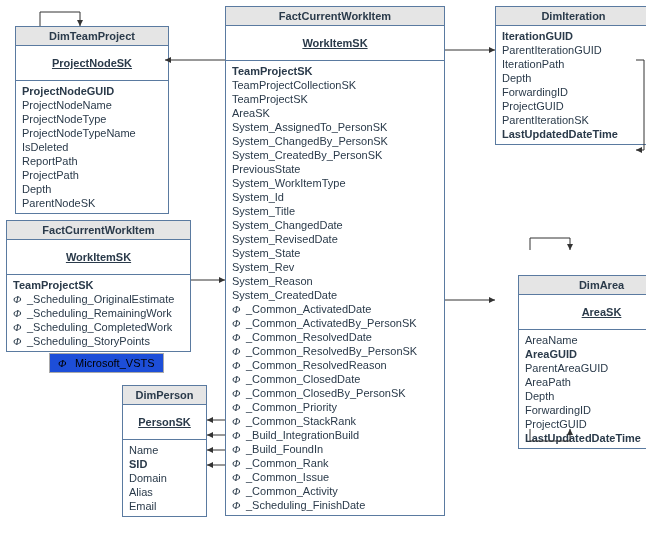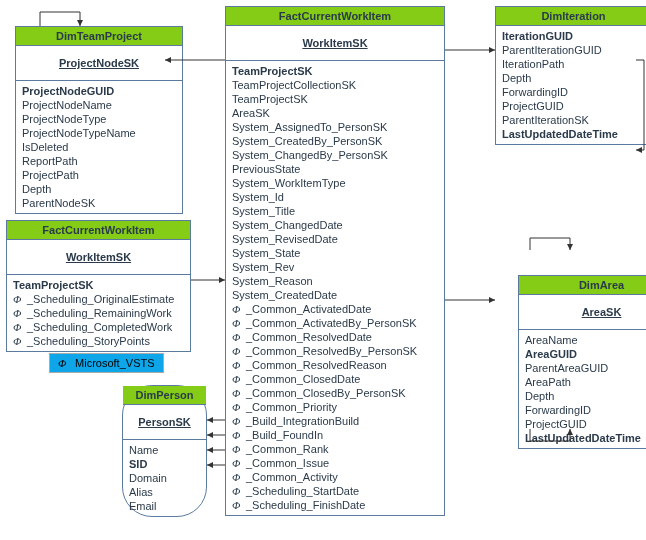--- a/index.html
+++ b/index.html
@@ -1,31 +1,31 @@
 <!DOCTYPE html>
 <html><head>
 <meta charset="utf-8">
 <style>
 * { box-sizing: border-box; margin: 0; padding: 0; }
 body { font-family: Arial, sans-serif; font-size: 11px; background: #fff; width: 646px; height: 540px; position: relative; overflow: hidden; }
 .entity { position: absolute; border: 1px solid #5a7aa0; background: #fff; }
-.entity-title { background: #84cc16; border-bottom: 1px solid #5a7aa0; padding: 3px 6px; font-weight: bold; text-align: center; color: #2a3a4a; }
+.entity-title { background: #e5e5e5; border-bottom: 1px solid #5a7aa0; padding: 3px 6px; font-weight: bold; text-align: center; color: #2a3a4a; }
 .entity-pk { border-bottom: 1px solid #5a7aa0; padding: 10px 6px; text-align: center; }
 .entity-body { padding: 3px 6px; }
 .row { white-space: nowrap; line-height: 14px; color: #2a3a4a; }
 .bold { font-weight: bold; }
 .underline { text-decoration: underline; }
 .phi { font-family: 'Times New Roman', serif; font-style: italic; margin-right: 4px; display: inline-block; width: 10px; }
-.legend { position: absolute; background: #0ea5e9; border: 1px solid #aaa; padding: 3px 8px; }
+.legend { position: absolute; background: #1d4ed8; border: 1px solid #aaa; padding: 3px 8px; }
 svg.connector { position: absolute; top: 0; left: 0; pointer-events: none; }
 </style>
 </head>
 <body>
 
-<div class="entity" style="left:15px; top:26px; width:168px;">
+<div class="entity" style="left:15px; top:26px; width:154px;">
   <div class="entity-title">DimTeamProject</div>
   <div class="entity-pk">
       <div class="row bold underline">ProjectNodeSK</div>
     </div>
   <div class="entity-body">
       <div class="row bold"><span>ProjectNodeGUID</span></div>
       <div class="row"><span>ProjectNodeName</span></div>
       <div class="row"><span>ProjectNodeType</span></div>
       <div class="row"><span>ProjectNodeTypeName</span></div>
       <div class="row"><span>IsDeleted</span></div>
@@ -43,21 +43,21 @@
     </div>
   <div class="entity-body">
       <div class="row bold"><span>TeamProjectSK</span></div>
       <div class="row"><span class="phi">Φ</span><span>_Scheduling_OriginalEstimate</span></div>
       <div class="row"><span class="phi">Φ</span><span>_Scheduling_RemainingWork</span></div>
       <div class="row"><span class="phi">Φ</span><span>_Scheduling_CompletedWork</span></div>
       <div class="row"><span class="phi">Φ</span><span>_Scheduling_StoryPoints</span></div>
     </div>
 </div>
 
-<div class="entity" style="left:122px; top:385px; width:85px;border-radius:30px;">
+<div class="entity" style="left:122px; top:385px; width:85px;">
   <div class="entity-title">DimPerson</div>
   <div class="entity-pk">
       <div class="row bold underline">PersonSK</div>
     </div>
   <div class="entity-body">
       <div class="row"><span>Name</span></div>
       <div class="row bold"><span>SID</span></div>
       <div class="row"><span>Domain</span></div>
       <div class="row"><span>Alias</span></div>
       <div class="row"><span>Email</span></div>
@@ -68,46 +68,46 @@
   <div class="entity-title">FactCurrentWorkItem</div>
   <div class="entity-pk">
       <div class="row bold underline">WorkItemSK</div>
     </div>
   <div class="entity-body">
       <div class="row bold"><span>TeamProjectSK</span></div>
       <div class="row"><span>TeamProjectCollectionSK</span></div>
       <div class="row"><span>TeamProjectSK</span></div>
       <div class="row"><span>AreaSK</span></div>
       <div class="row"><span>System_AssignedTo_PersonSK</span></div>
+      <div class="row"><span>System_ChangedBy_PersonSK</span></div>
       <div class="row"><span>System_CreatedBy_PersonSK</span></div>
-      <div class="row"><span>System_ChangedBy_PersonSK</span></div>
       <div class="row"><span>PreviousState</span></div>
       <div class="row"><span>System_WorkItemType</span></div>
       <div class="row"><span>System_Id</span></div>
       <div class="row"><span>System_Title</span></div>
       <div class="row"><span>System_ChangedDate</span></div>
       <div class="row"><span>System_RevisedDate</span></div>
       <div class="row"><span>System_State</span></div>
       <div class="row"><span>System_Rev</span></div>
       <div class="row"><span>System_Reason</span></div>
       <div class="row"><span>System_CreatedDate</span></div>
       <div class="row"><span class="phi">Φ</span><span>_Common_ActivatedDate</span></div>
       <div class="row"><span class="phi">Φ</span><span>_Common_ActivatedBy_PersonSK</span></div>
       <div class="row"><span class="phi">Φ</span><span>_Common_ResolvedDate</span></div>
       <div class="row"><span class="phi">Φ</span><span>_Common_ResolvedBy_PersonSK</span></div>
       <div class="row"><span class="phi">Φ</span><span>_Common_ResolvedReason</span></div>
       <div class="row"><span class="phi">Φ</span><span>_Common_ClosedDate</span></div>
       <div class="row"><span class="phi">Φ</span><span>_Common_ClosedBy_PersonSK</span></div>
       <div class="row"><span class="phi">Φ</span><span>_Common_Priority</span></div>
+      <div class="row"><span class="phi">Φ</span><span>_Common_StackRank</span></div>
       <div class="row"><span class="phi">Φ</span><span>_Build_IntegrationBuild</span></div>
       <div class="row"><span class="phi">Φ</span><span>_Build_FoundIn</span></div>
       <div class="row"><span class="phi">Φ</span><span>_Common_Rank</span></div>
       <div class="row"><span class="phi">Φ</span><span>_Common_Issue</span></div>
       <div class="row"><span class="phi">Φ</span><span>_Common_Activity</span></div>
-      <div class="row"><span class="phi">Φ</span><span>_Scheduling_StartDate</span></div>
       <div class="row"><span class="phi">Φ</span><span>_Scheduling_FinishDate</span></div>
     </div>
 </div>
 
 <div class="entity" style="left:495px; top:6px; width:157px;">
   <div class="entity-title">DimIteration</div>
   <div class="entity-body">
       <div class="row bold"><span>IterationGUID</span></div>
       <div class="row"><span>ParentIterationGUID</span></div>
       <div class="row"><span>IterationPath</span></div>

